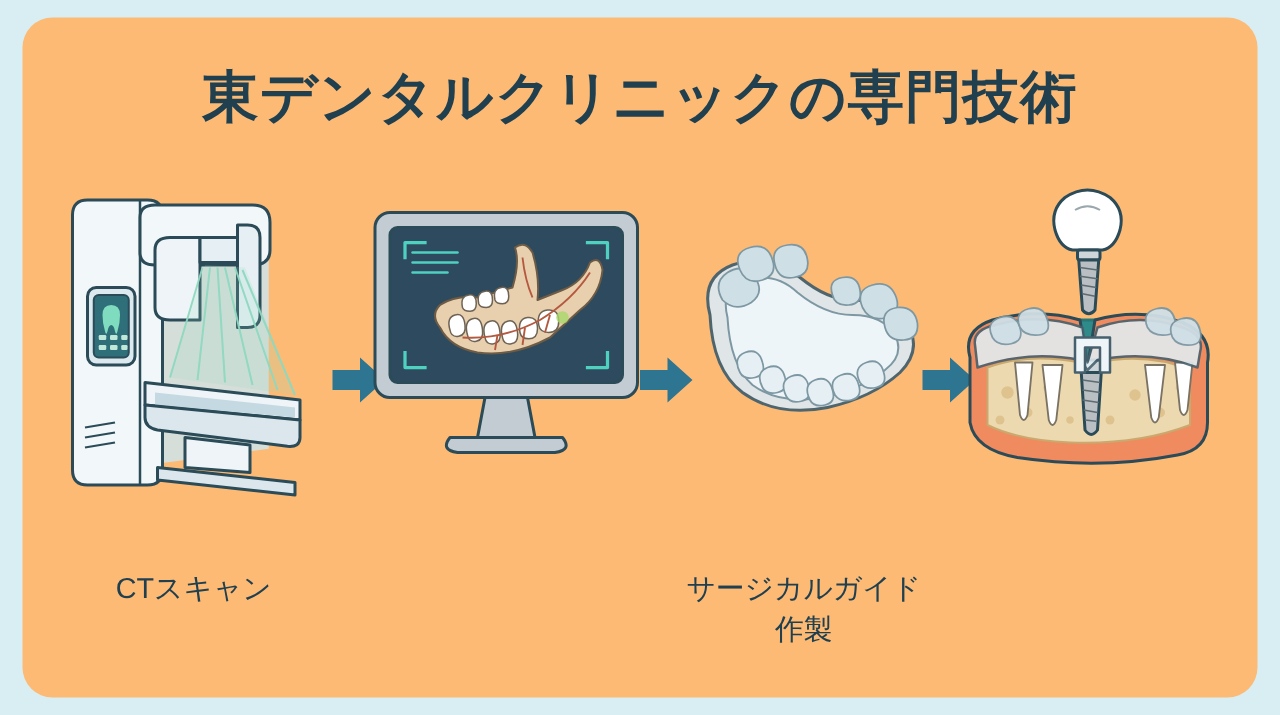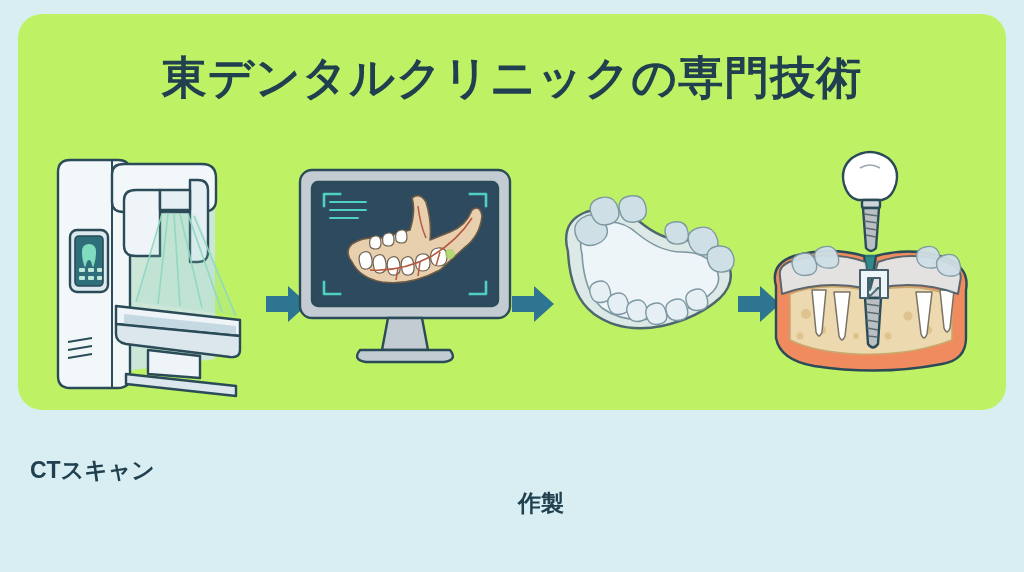--- a/index.html
+++ b/index.html
@@ -5,22 +5,22 @@
   * { margin:0; padding:0; box-sizing:border-box; }
   html,body { width:1024px; height:572px; }
   body {
     background:#d8eef3;
     font-family:"Liberation Sans","DejaVu Sans",sans-serif;
     overflow:hidden;
   }
   #infographic-card{
     position:absolute;
     left:18px; top:14px;
-    width:988px; height:396px;
-    background:#bef264;
+    width:988px; height:544px;
+    background:#fdba74;
     border-radius:24px;
   }
   #page-title{
     position:absolute;
     top:38px; left:0; width:988px;
     text-align:center;
     font-size:45px;
     font-weight:bold;
     color:#20404f;
     letter-spacing:1px;
@@ -37,22 +37,23 @@
   .arrow{ position:absolute; top:268px; width:46px; height:44px; }
   #arrow-1{ left:246px; }
   #arrow-2{ left:492px; }
   #arrow-3{ left:718px; }
   .arrow svg{ display:block; width:100%; height:100%; }
 
   .step-label{
     position:absolute;
     top:440px;
     width:250px;
+    text-align:center;
     font-size:23px;
-    font-weight:bold;
+    font-weight:normal;
     color:#20404f;
     line-height:1.45;
   }
   #label-1{ left:12px; }
   #label-2{ left:262px; }
   #label-3{ left:500px; }
   #label-4{ left:748px; }
 </style>
 </head>
 <body>
@@ -262,17 +263,17 @@
           <path d="M178 126 q-5 -12 7 -15 q12 -3 15 9 q3 11 -7 12 q-11 1 -15 -6Z"></path>
         </g>
 
         <path d="M100 126 L128 126 L128 154 L120 154 L120 134 L108 134 L108 154 L100 154 Z" fill="#eef5f8" stroke="#46616d" stroke-width="2"></path>
       </g>
     </svg>
   </div>
 
   <div class="step-label" id="label-1">CTスキャン</div>
   <div class="step-label" id="label-3">
-    <br>
+    <span>サージカルガイド</span><br>
     <span>作製</span>
   </div>
 
 </div>
 
 </body></html>

